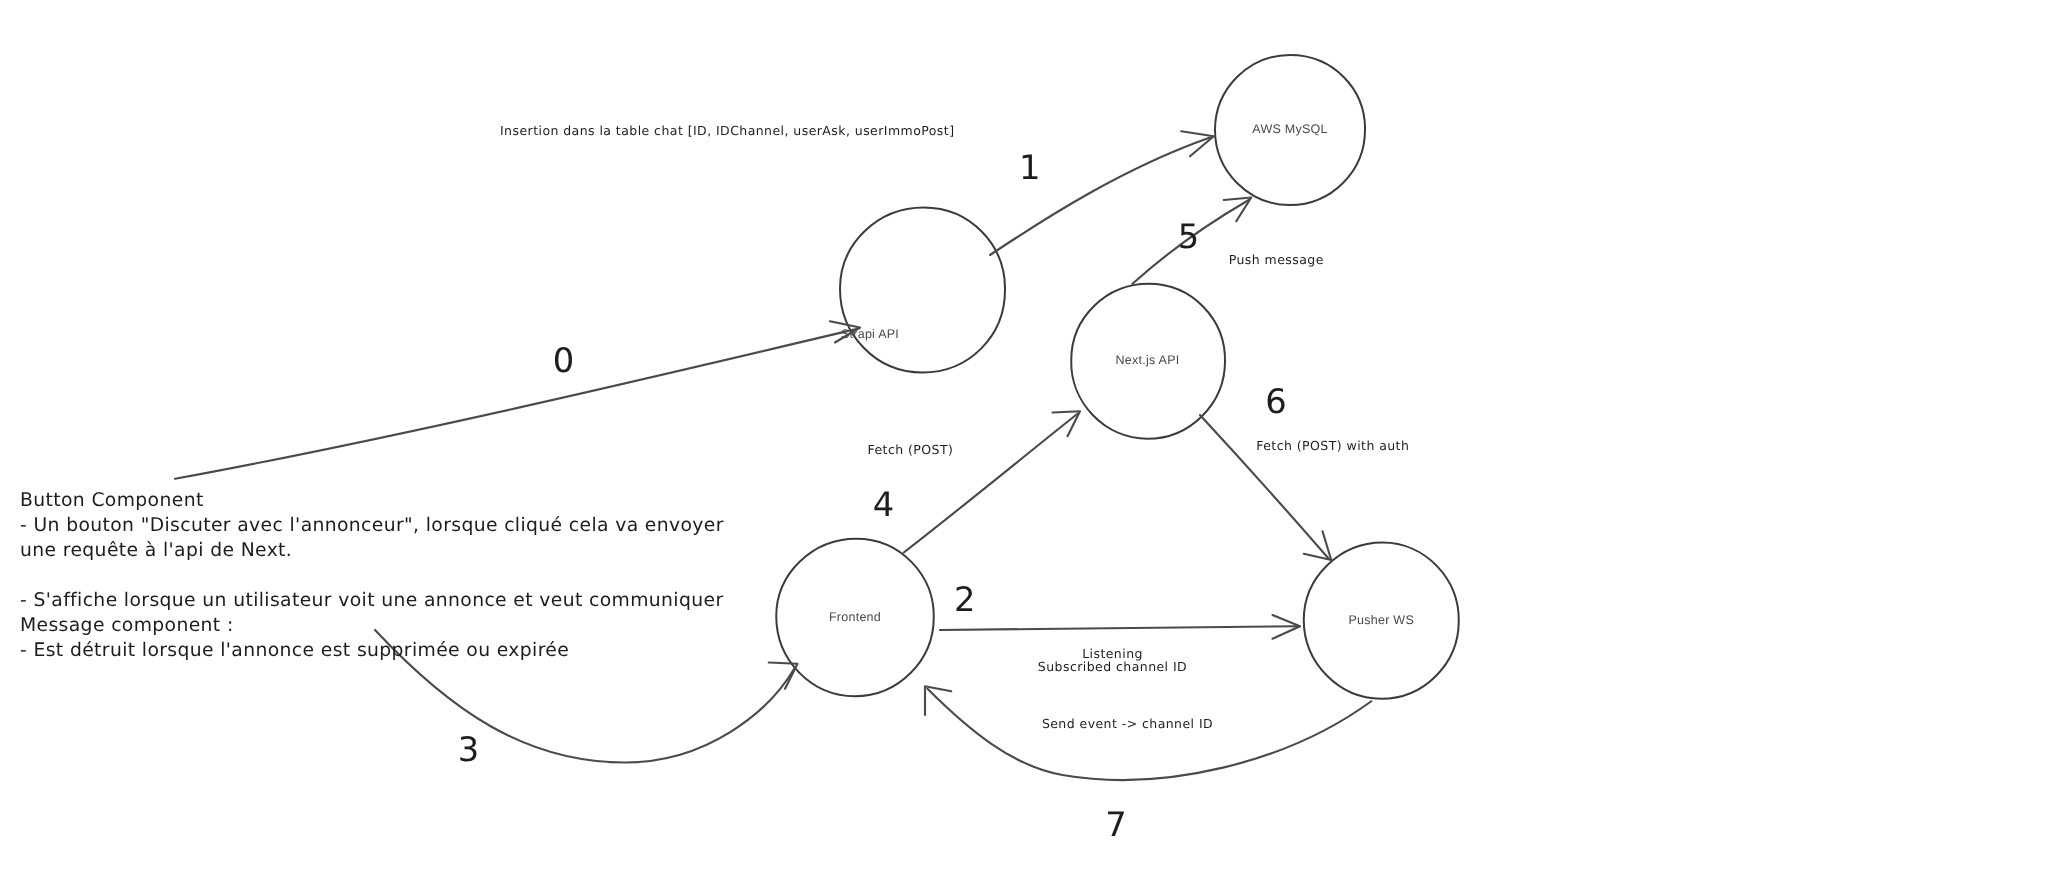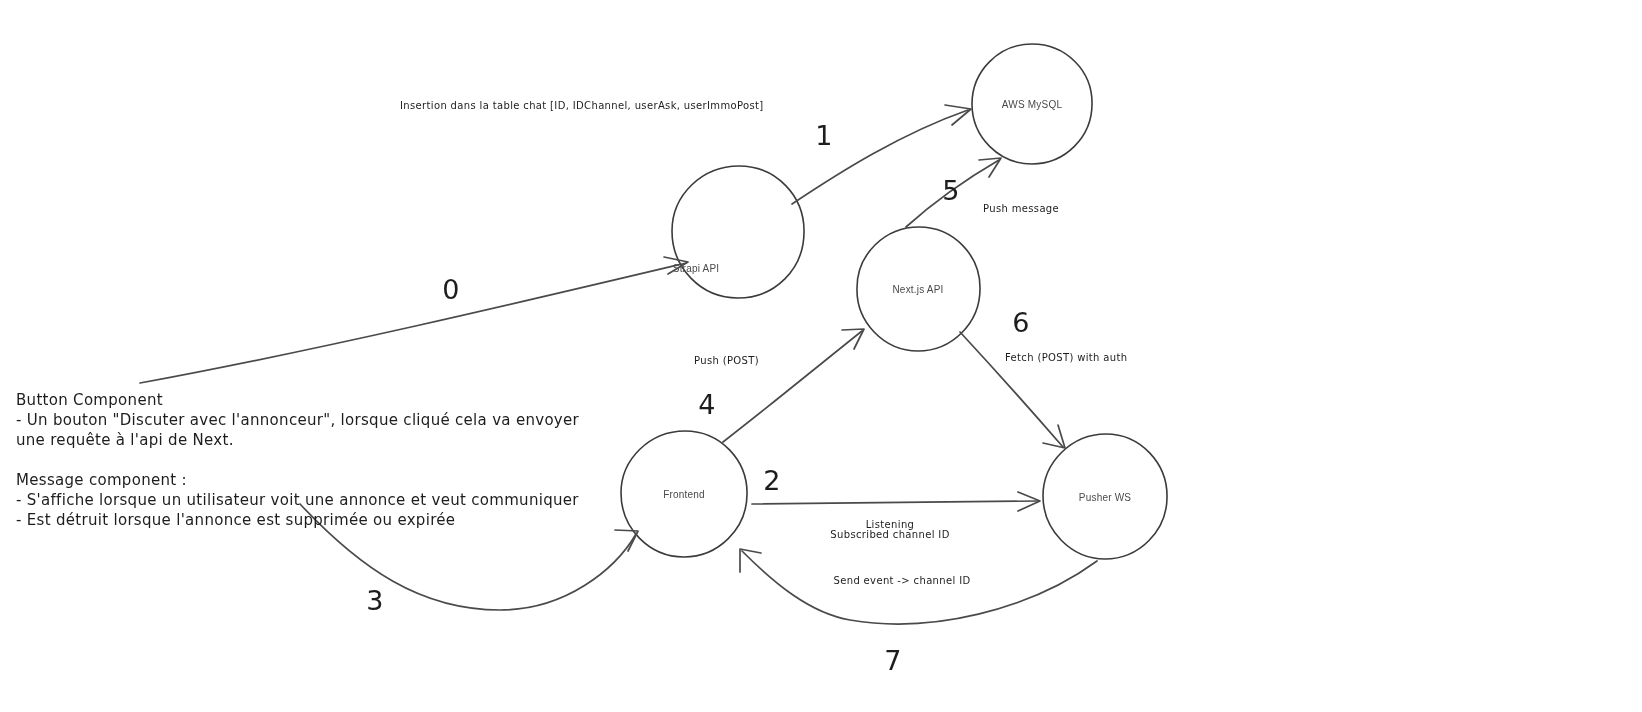--- a/index.html
+++ b/index.html
@@ -128,38 +128,38 @@
   </svg>
 
   <div class="node-label" style="left:696px; top:232px;margin-top:36px;">Strapi API</div>
   <div class="node-label" style="left:1032px; top:104px;">AWS MySQL</div>
   <div class="node-label" style="left:918px; top:289px;">Next.js API</div>
   <div class="node-label" style="left:684px; top:494px;">Frontend</div>
   <div class="node-label" style="left:1105px; top:497px;">Pusher WS</div>
 
   <div class="hand-text" style="left:400px; top:100px;">Insertion dans la table chat [ID, IDChannel, userAsk, userImmoPost]</div>
   <div class="hand-text" style="left:983px; top:203px;">Push message</div>
-  <div class="hand-text" style="left:694px; top:355px;">Push (POST)</div>
+  <div class="hand-text" style="left:694px; top:355px;">Fetch (POST)</div>
   <div class="hand-text" style="left:1005px; top:352px;">Fetch (POST) with auth</div>
   <div class="hand-text centered" style="left:890px; top:488px;margin-top:46px;">Subscribed channel ID</div>
   <div class="hand-text centered" style="left:890px; top:524px;">Listening</div>
   <div class="hand-text centered" style="left:902px; top:580px;">Send event -&gt; channel ID</div>
 
   <div class="step-number" style="left:451px; top:289px;">0</div>
   <div class="step-number" style="left:824px; top:135px;">1</div>
   <div class="step-number" style="left:772px; top:480px;">2</div>
   <div class="step-number" style="left:375px; top:600px;">3</div>
   <div class="step-number" style="left:707px; top:404px;">4</div>
   <div class="step-number" style="left:951px; top:190px;">5</div>
   <div class="step-number" style="left:1021px; top:322px;">6</div>
   <div class="step-number" style="left:893px; top:660px;">7</div>
 
   <div class="notes-block" style="left:16px; top:390px;">
     <div>Button Component</div>
     <div>- Un bouton "Discuter avec l'annonceur", lorsque cliqué cela va envoyer</div>
     <div>une requête à l'api de Next.</div>
     <div class="notes-gap"></div>
+    <div>- S'affiche lorsque un utilisateur voit une annonce et veut communiquer</div>
     <div>Message component :</div>
-    <div>- S'affiche lorsque un utilisateur voit une annonce et veut communiquer</div>
     <div>- Est détruit lorsque l'annonce est supprimée ou expirée</div>
   </div>
 
 </div>
 
 </body></html>

